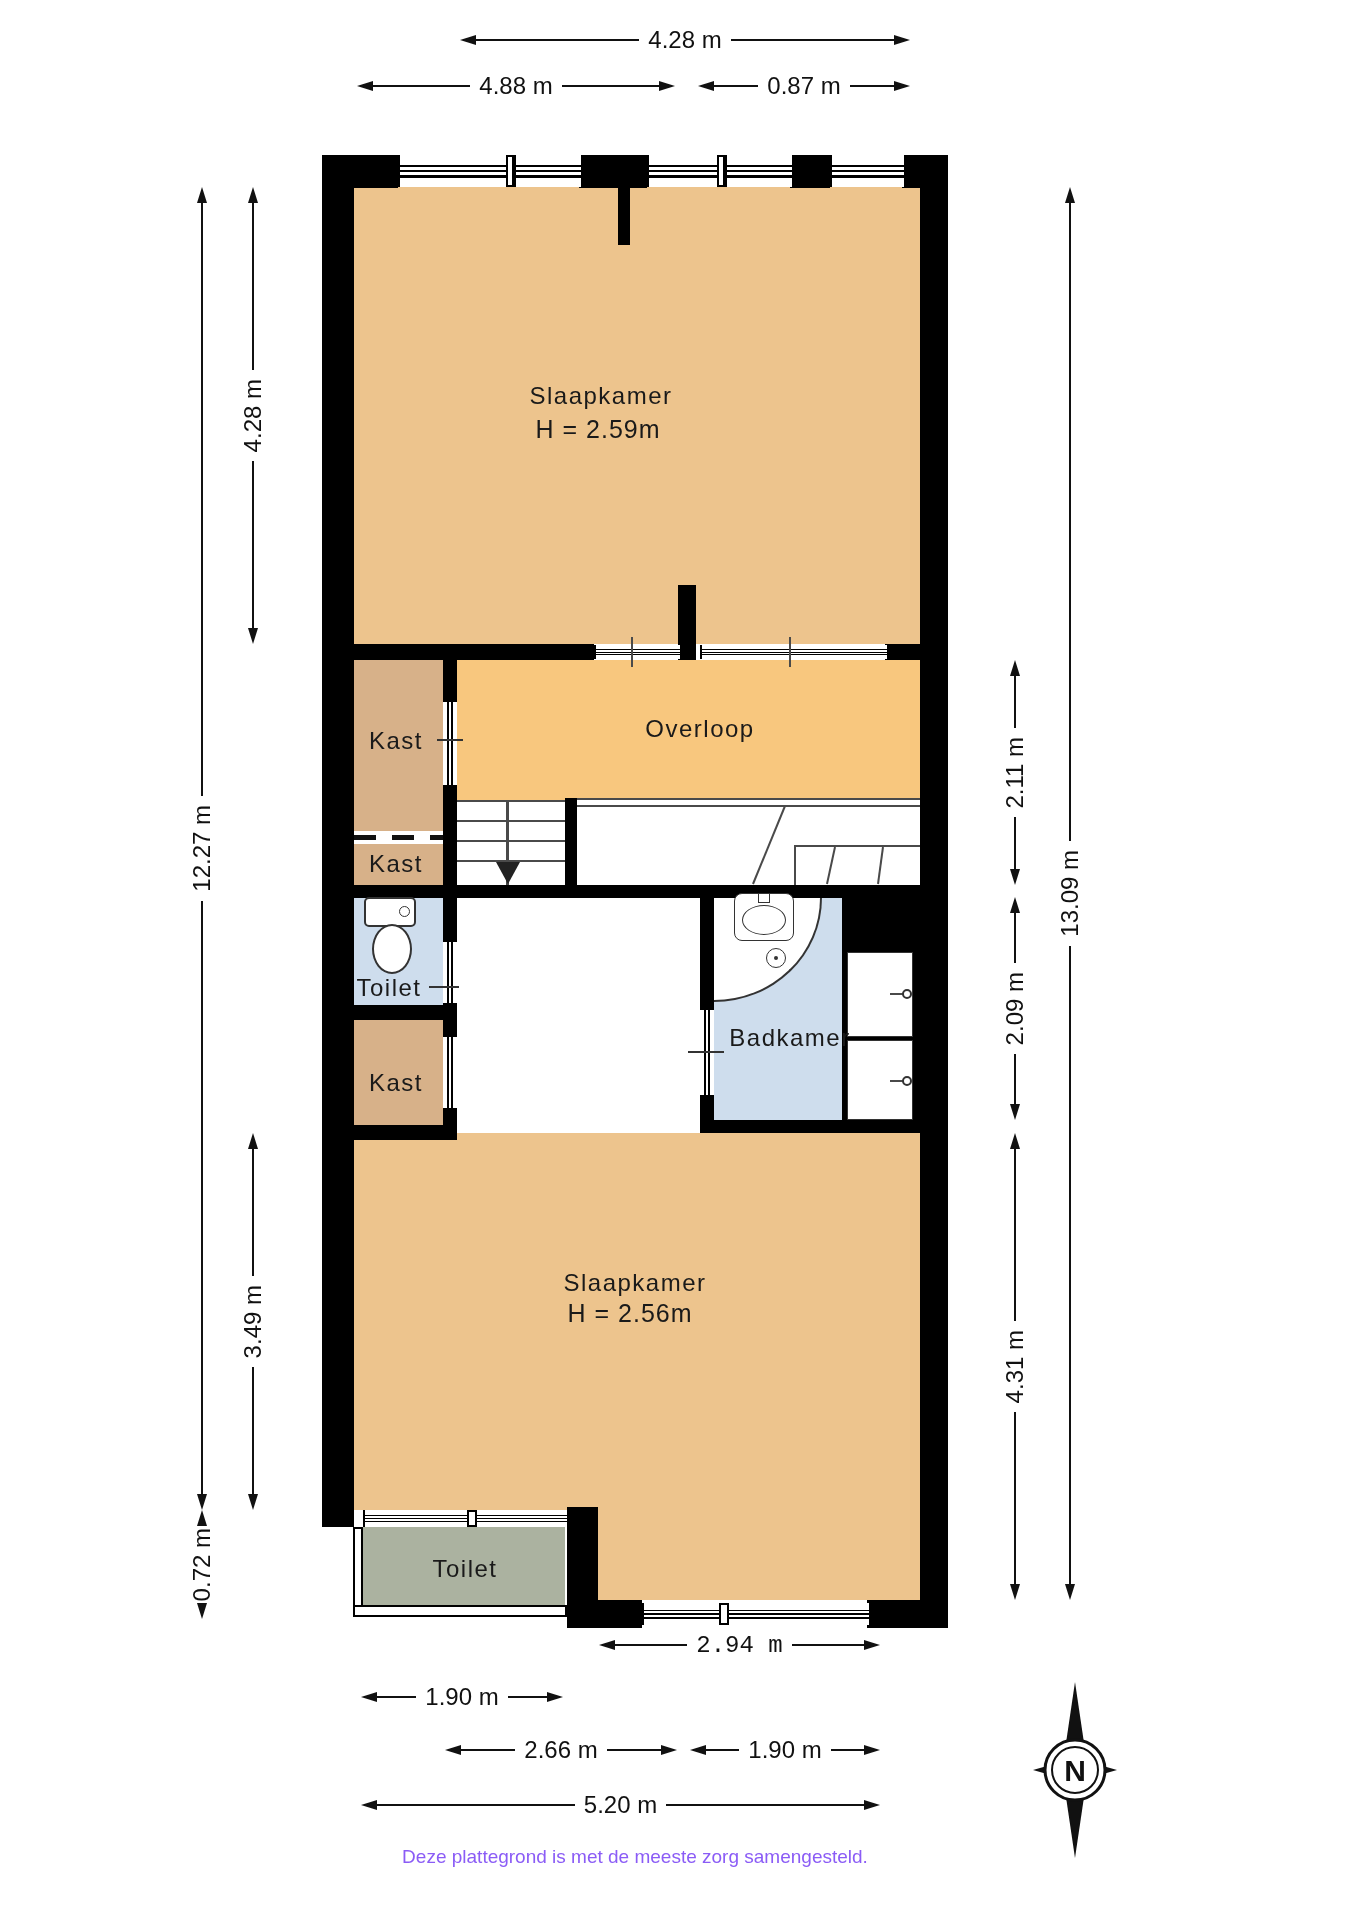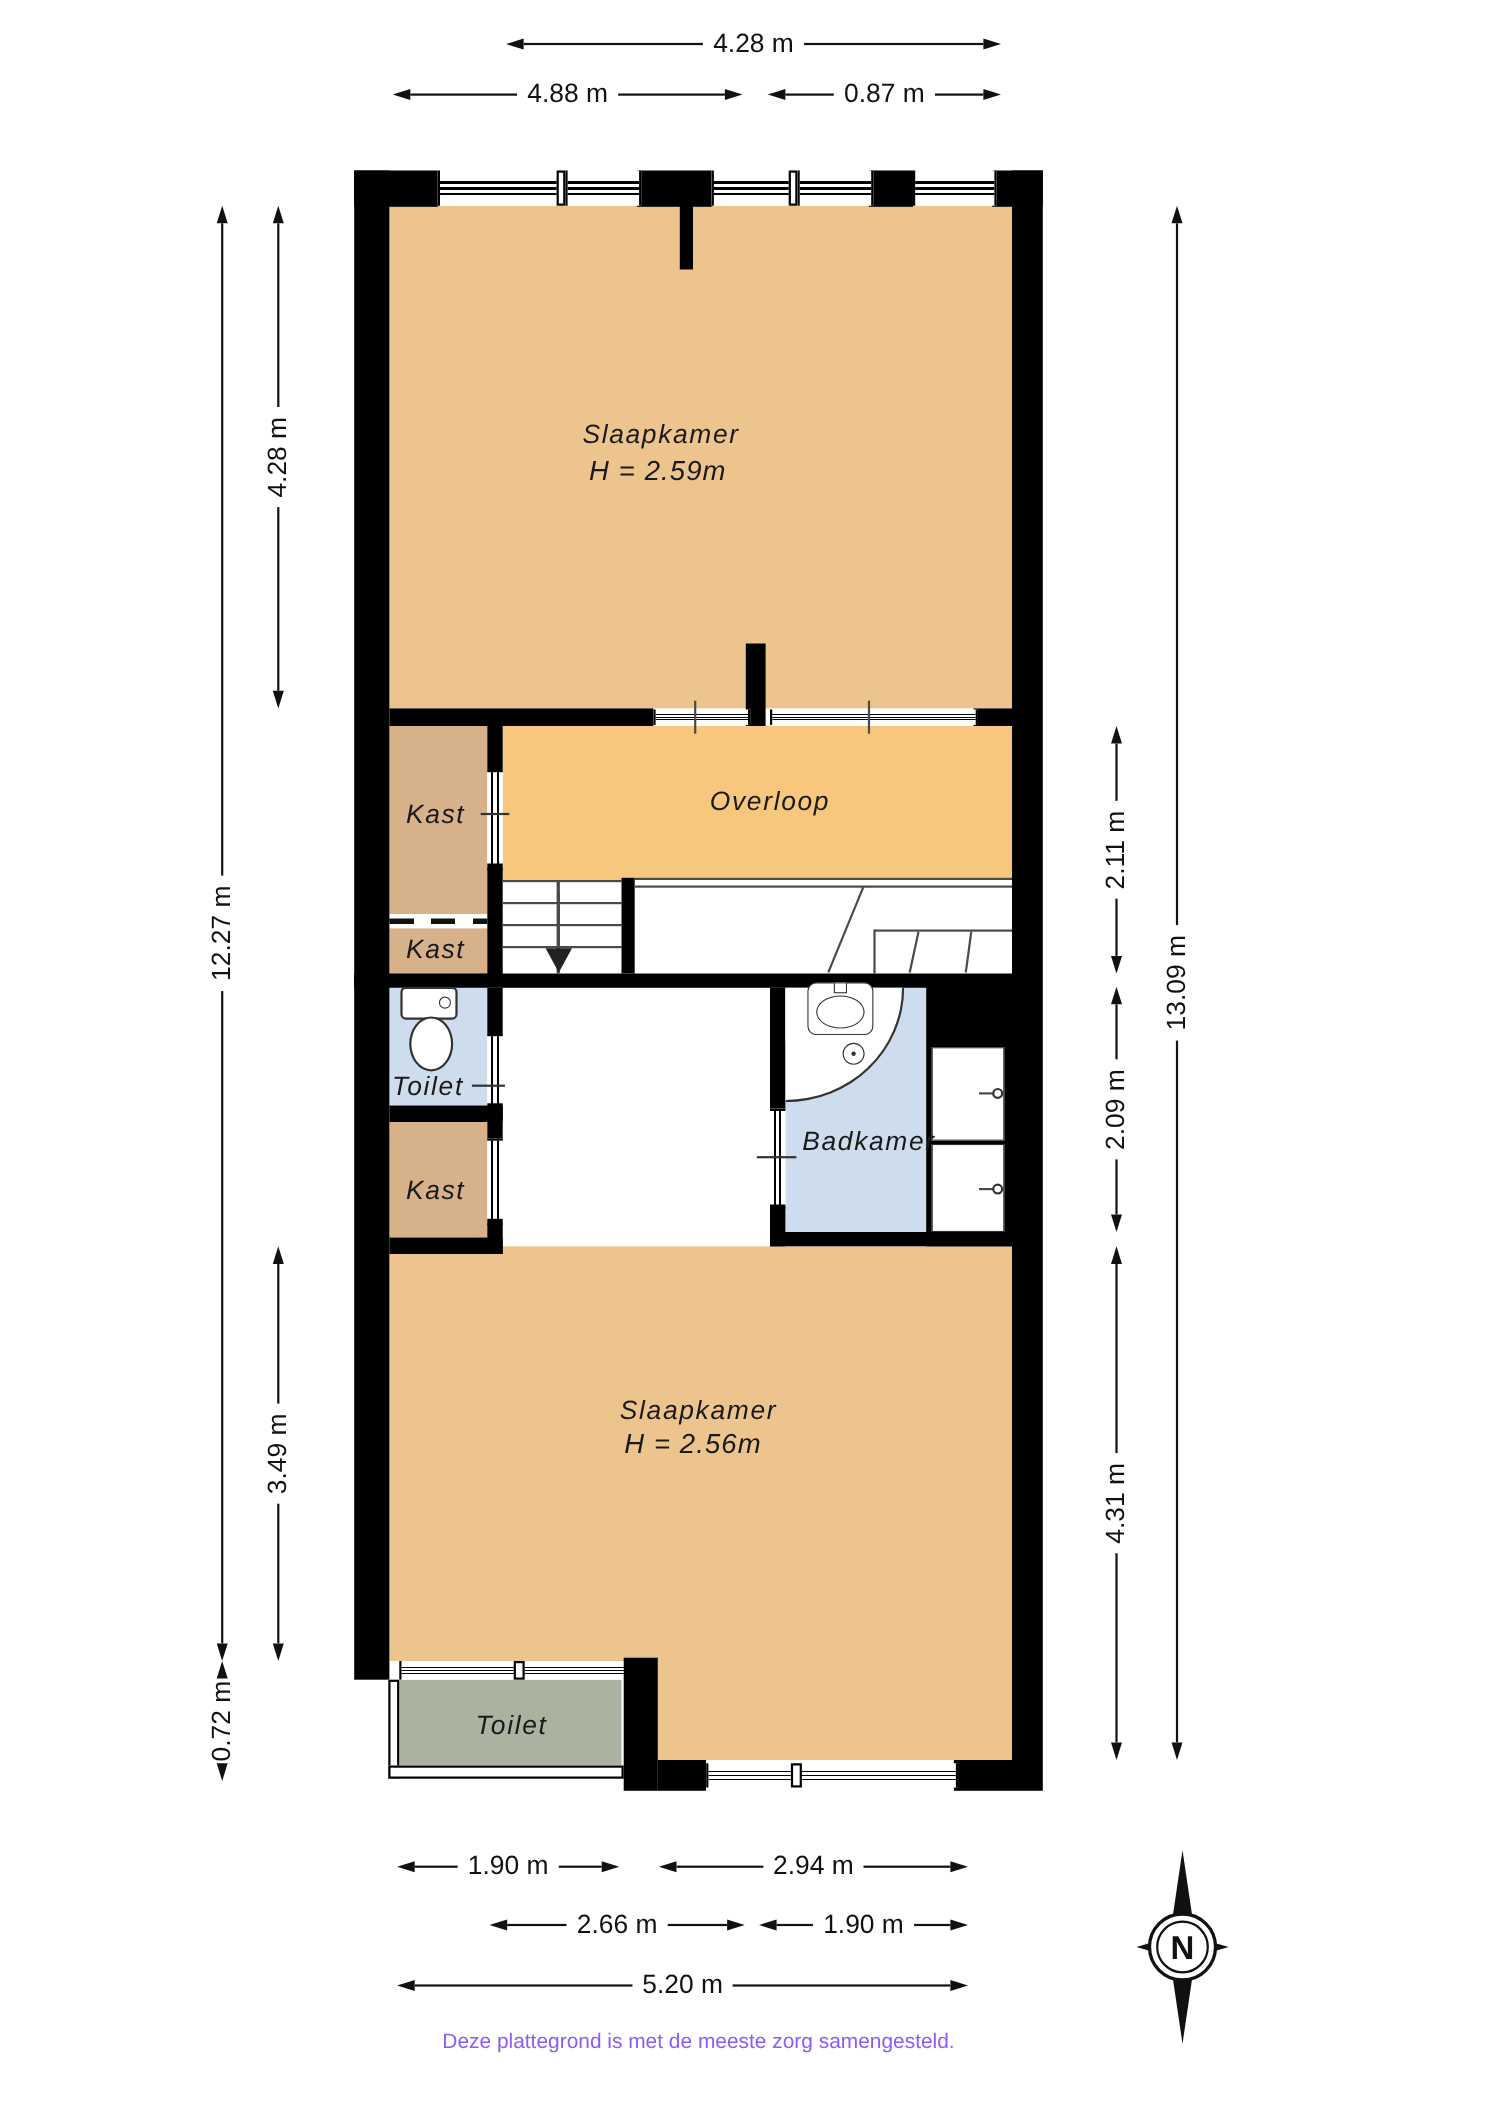--- a/index.html
+++ b/index.html
@@ -26,21 +26,21 @@
     background-image:linear-gradient(to right,transparent 0 26%,#000 26% 40%,transparent 40% 60%,
       #000 60% 74%,transparent 74%);}
   .mull{position:absolute;background:#fff;border:2px solid #000;box-sizing:border-box;}
   .thinwall{position:absolute;background:#fff;border:2px solid #000;box-sizing:border-box;}
   .dash-band{position:absolute;background:#fff;}
   .dash-band:after{content:"";position:absolute;left:0;right:0;top:4px;height:5px;
     background-image:repeating-linear-gradient(90deg,#111 0 22px,transparent 22px 38px);}
   .sline{position:absolute;background:#4a4a4a;}
   
   .lbl{position:absolute;transform:translate(-50%,-50%);font-size:24px;letter-spacing:1.5px;
-       white-space:nowrap;color:var(--text);font-style:italic;}
+       white-space:nowrap;color:var(--text);}
   .lbl-h{font-size:25px;letter-spacing:1px;}
   
   .dim{position:absolute;display:flex;align-items:center;color:#111;}
   .dim-h{flex-direction:row;height:30px;}
   .dim-v{flex-direction:column;width:30px;}
   .dim .ln{background:#111;}
   .dim-h .ln{flex:1;height:2px;}
   .dim-v .ln{flex:1;width:2px;}
   .dim .tx{font-size:24px;white-space:nowrap;padding:0 9px;}
   .dim-v .tx{writing-mode:vertical-rl;transform:rotate(180deg);padding:9px 0;}
@@ -264,21 +264,21 @@
       <span class="ah ah-d"></span>
   </div>
 
   <div class="dim dim-h" style="left:361px;top:1682px;width:202px;">
     <span class="ah ah-l"></span>
       <span class="ln"></span>
       <span class="tx">1.90 m</span>
       <span class="ln"></span>
       <span class="ah ah-r"></span>
   </div>
-  <div class="dim dim-h" style="left:599px;top:1682px;width:281px;">
+  <div class="dim dim-h" style="left:599px;top:1630px;width:281px;font-family:Liberation Mono, monospace;">
     <span class="ah ah-l"></span>
       <span class="ln"></span>
       <span class="tx">2.94 m</span>
       <span class="ln"></span>
       <span class="ah ah-r"></span>
   </div>
   <div class="dim dim-h" style="left:445px;top:1735px;width:232px;">
     <span class="ah ah-l"></span>
       <span class="ln"></span>
       <span class="tx">2.66 m</span>

